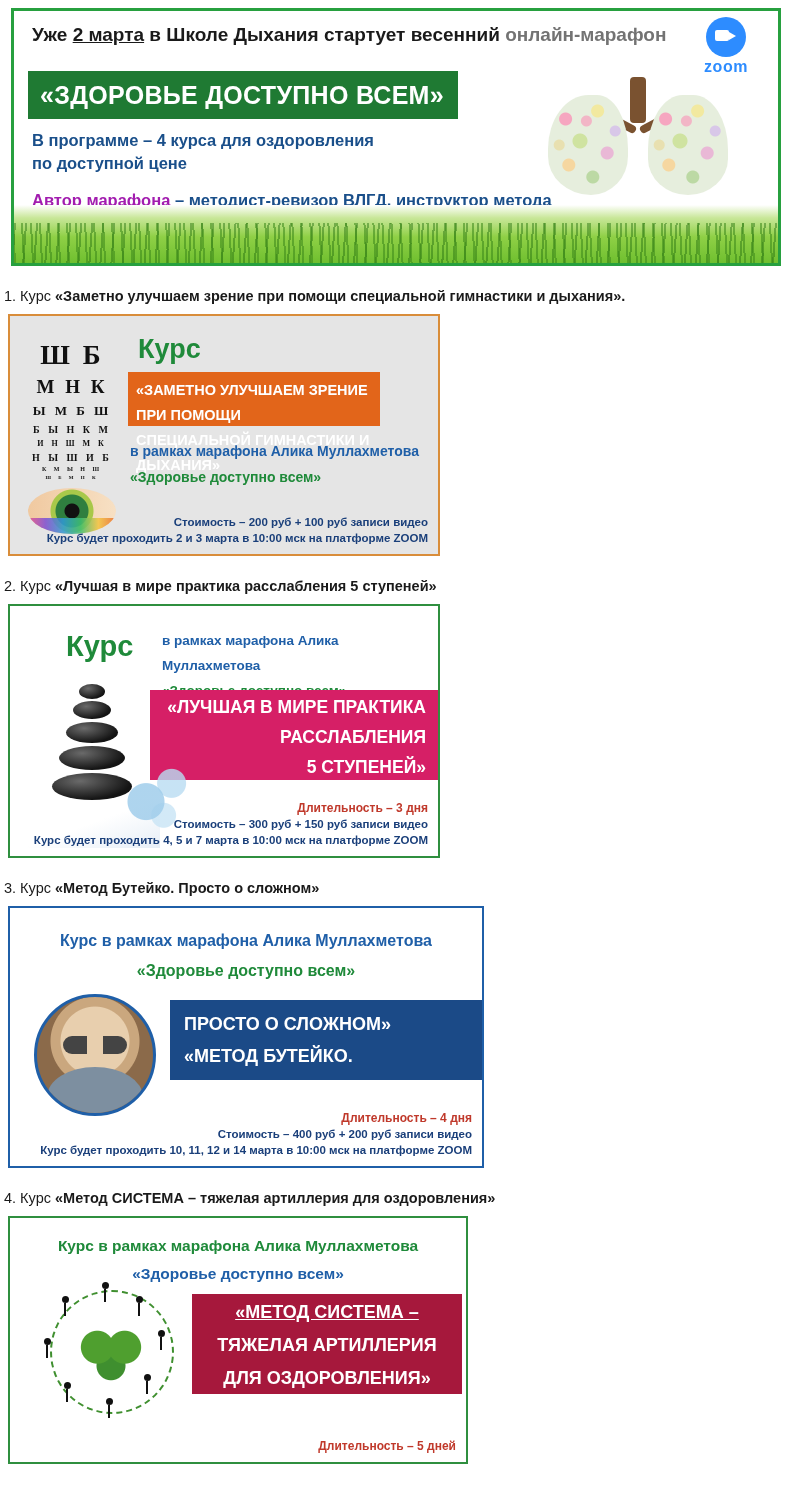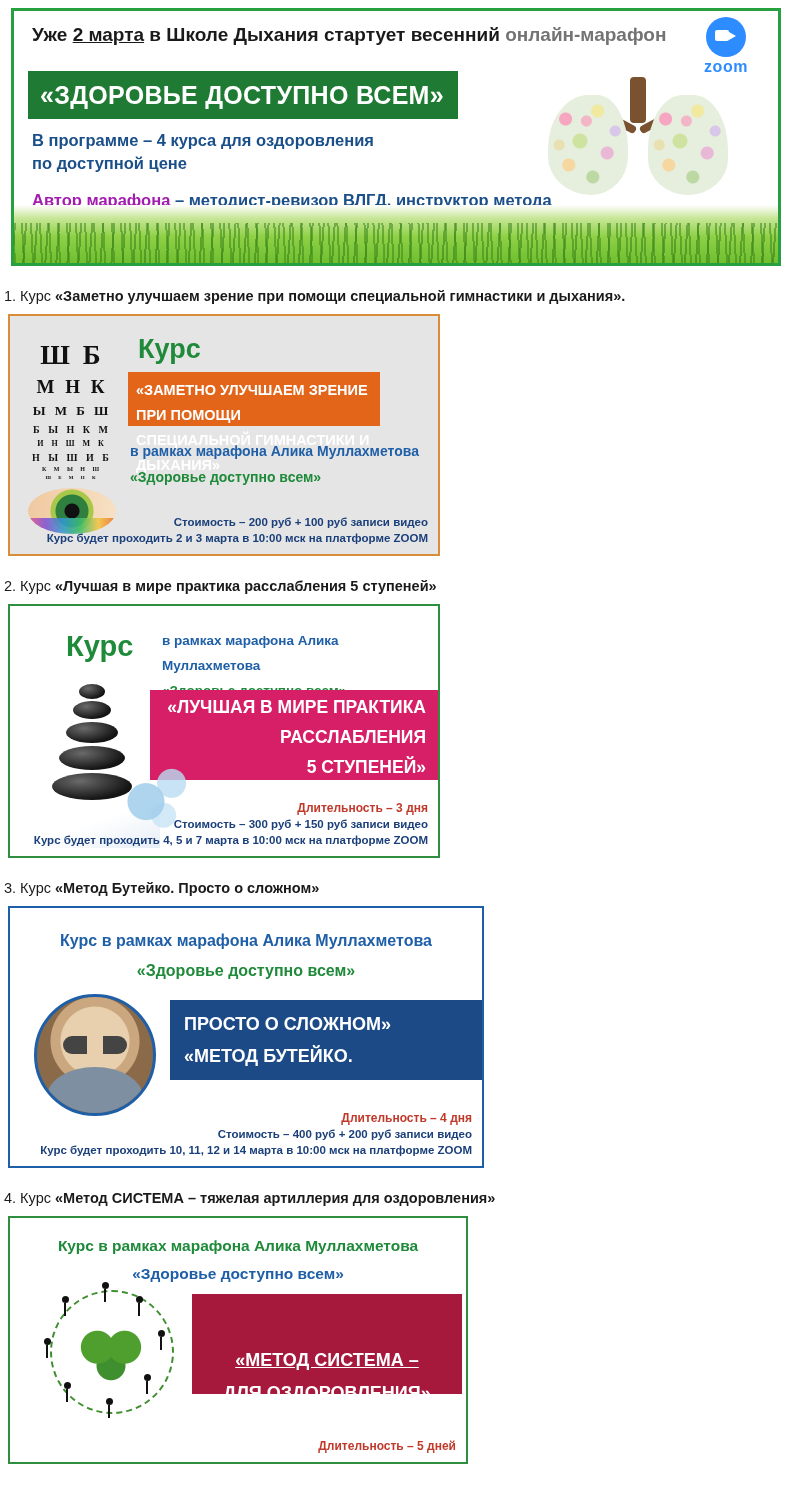--- a/index.html
+++ b/index.html
@@ -468,21 +468,21 @@
     height: 100px;
     background: #a6183c;
     color: #ffffff;
     font-size: 18px;
     font-weight: 700;
     line-height: 33px;
     text-align: center;
     padding-top: 2px;
     box-sizing: border-box;
   }
-  .c4-band .u { text-decoration: underline; margin-top: 48px; }
+  .c4-band .u { text-decoration: underline; }
   .figure-ring {
     position: absolute;
     left: 26px;
     top: 64px;
     width: 150px;
     height: 140px;
   }
   .ring-dash {
     position: absolute;
     left: 14px;
@@ -646,21 +646,21 @@
       <div class="stickman" style="left:100px;top:14px;"></div>
       <div class="stickman" style="left:122px;top:48px;"></div>
       <div class="stickman" style="left:108px;top:92px;"></div>
       <div class="stickman" style="left:70px;top:116px;"></div>
       <div class="stickman" style="left:28px;top:100px;"></div>
       <div class="stickman" style="left:8px;top:56px;"></div>
       <div class="stickman" style="left:26px;top:14px;"></div>
     </div>
     <div class="c4-band">
       <div class="u">«МЕТОД СИСТЕМА –</div>
+      <div>ТЯЖЕЛАЯ АРТИЛЛЕРИЯ</div>
       <div>ДЛЯ ОЗДОРОВЛЕНИЯ»</div>
-      <div>ТЯЖЕЛАЯ АРТИЛЛЕРИЯ</div>
     </div>
     <div class="footer">
       <div class="f-dur">Длительность – 5 дней</div>
     </div>
   </div>
 
 </div>
 
 </body></html>

